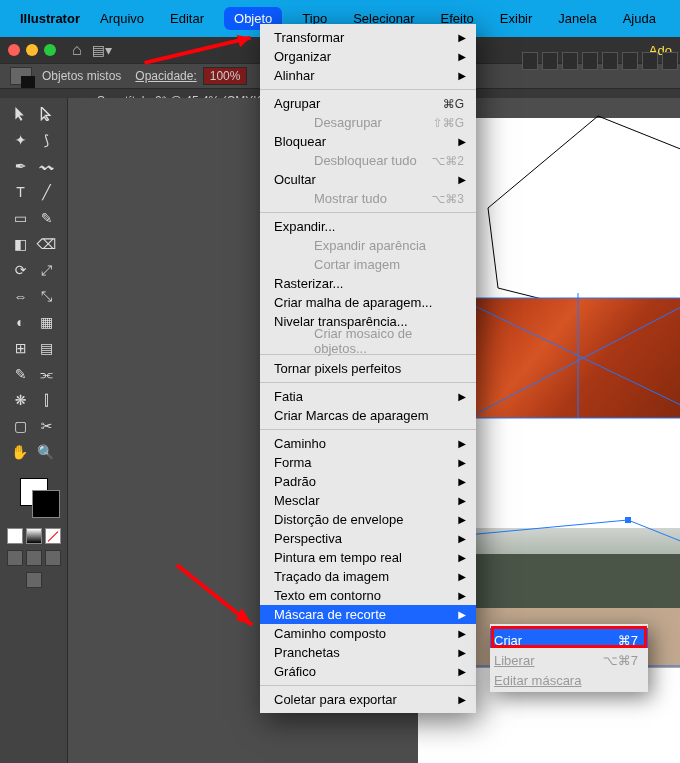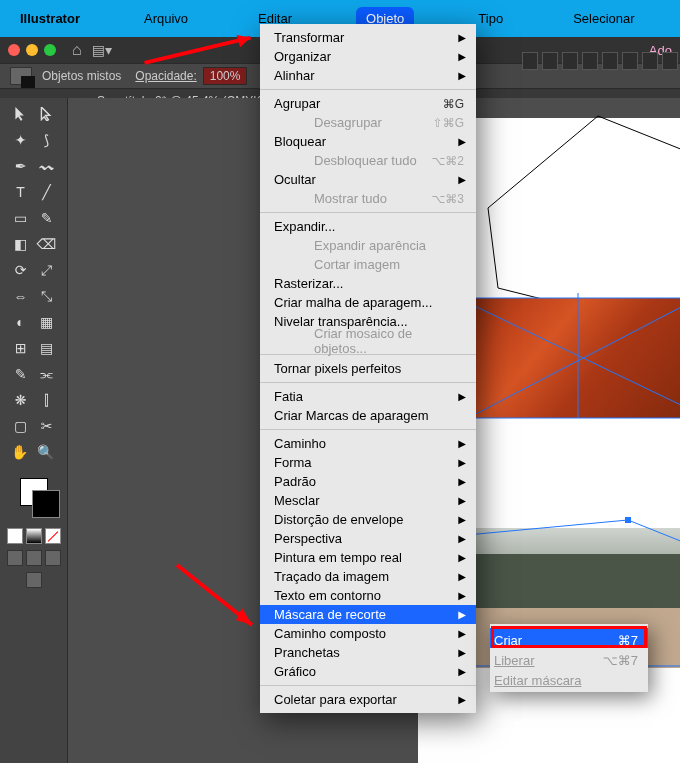--- a/index.html
+++ b/index.html
@@ -2,30 +2,30 @@
 <html><head>
 <meta charset="utf-8">
 <style>
   * { box-sizing: border-box; margin: 0; padding: 0; font-family: -apple-system, "Helvetica Neue", Arial, sans-serif; }
   body { width: 680px; height: 763px; background: #4d4d4d; overflow: hidden; position: relative; }
   
   
   .menubar { height: 37px; background: #0ea5e9; display: flex; align-items: center; padding: 0 10px; font-size: 13px; color: #000; }
   .apple-logo { font-size: 15px; margin-right: 10px; }
   .menubar .app-name { font-weight: 700; margin-right: 14px; }
-  .menubar .menu-item { margin-right: 14px; cursor: default; padding: 2px 6px; margin-left: 44px; }
+  .menubar .menu-item { margin-right: 14px; cursor: default; padding: 2px 6px; }
   .menubar .menu-item.active { background: #0a5bff; color: #fff; border-radius: 6px; padding: 4px 10px; }
 
   
   .app-header { background: #323232; height: 26px; display: flex; align-items: center; padding: 0 8px; position: relative;}
   .traffic { width:12px;height:12px;border-radius:50%;margin-right:6px; }
   .traffic.red{background:#ff5f57;} .traffic.yellow{background:#febc2e;} .traffic.green{background:#28c840;}
   .home-icon{ color:#b8b8b8; font-size:16px; margin:0 10px;}
   .panels-icon{ color:#b8b8b8; font-size:14px; }
-  .ado-label{ position:absolute; right:8px; color:#f9a8d4; font-size:13px;}
+  .ado-label{ position:absolute; right:8px; color:#fde047; font-size:13px;}
 
   
   .opt-bar{ background:#474747; height:26px; display:flex; align-items:center; padding:0 10px; border-top:1px solid #2a2a2a; border-bottom:1px solid #2a2a2a; font-size:12px; color:#ccc;}
   .opt-bar .label{ margin-right:14px;}
   .opt-bar .opacity-lbl{ text-decoration:underline; margin-right:6px;}
   .opt-bar .opacity-val{ background:#7f1d1d; padding:1px 6px; border:1px solid #2a2a2a;}
   .align-icons{ position:absolute; right:2px; top:52px; display:flex; gap:4px;}
   .align-icons span{ width:16px;height:18px; background:#2d2d2d; display:inline-block; border:1px solid #555;}
   .thumb-opt{ width:22px; height:18px; background:#666; margin-right:10px; display:inline-block; position:relative; border:1px solid #333;}
   .thumb-opt::after{content:""; position:absolute; width:14px; height:12px; background:#111; right:-4px; bottom:-4px;}

